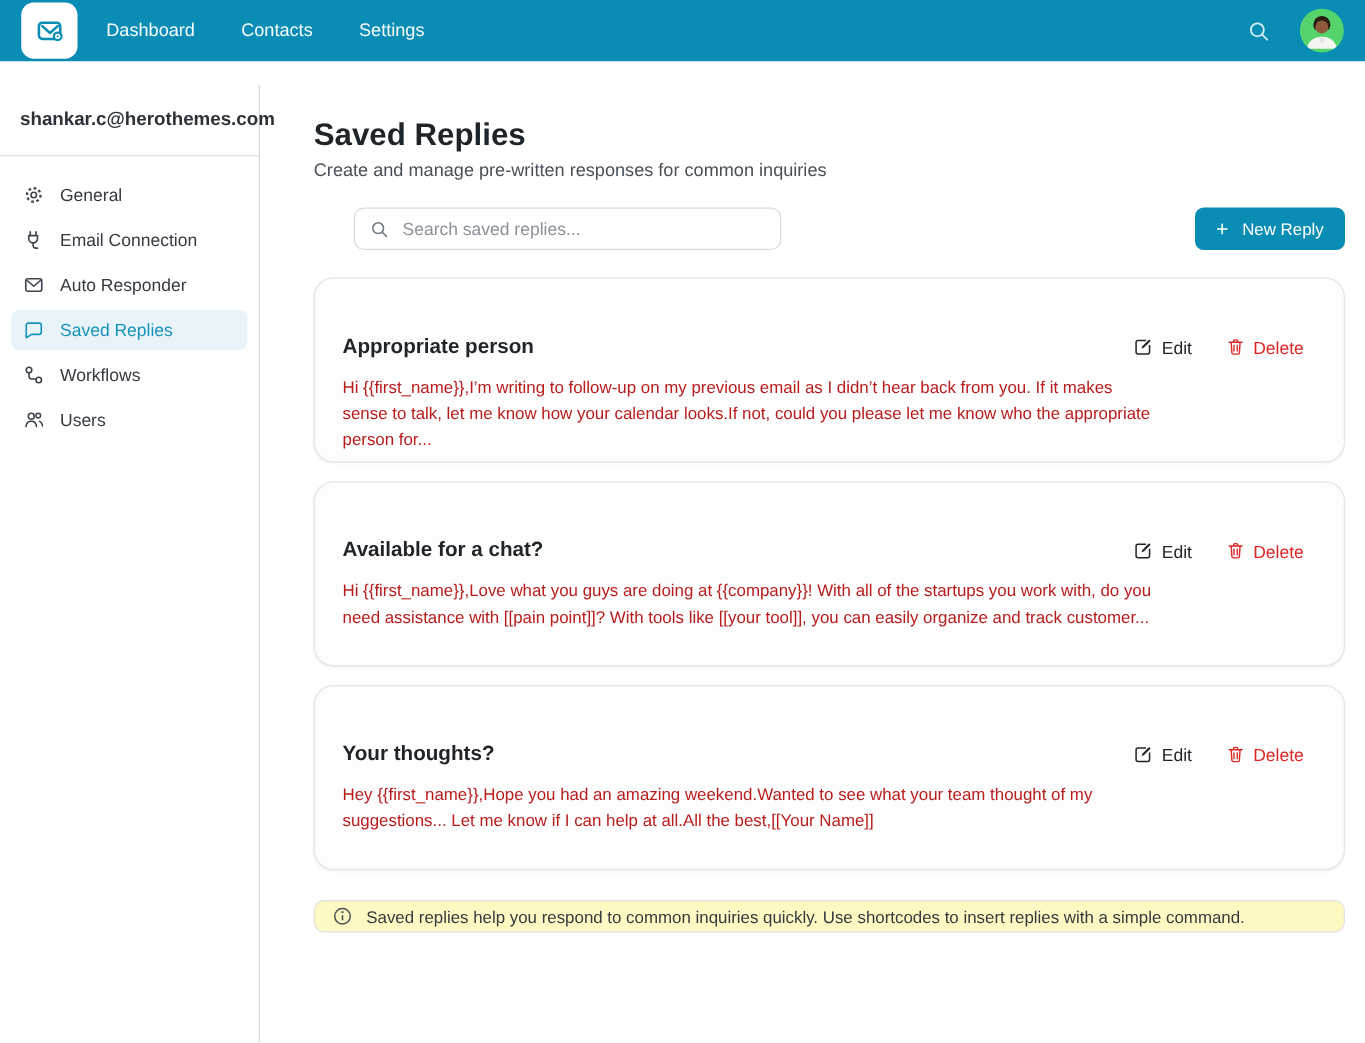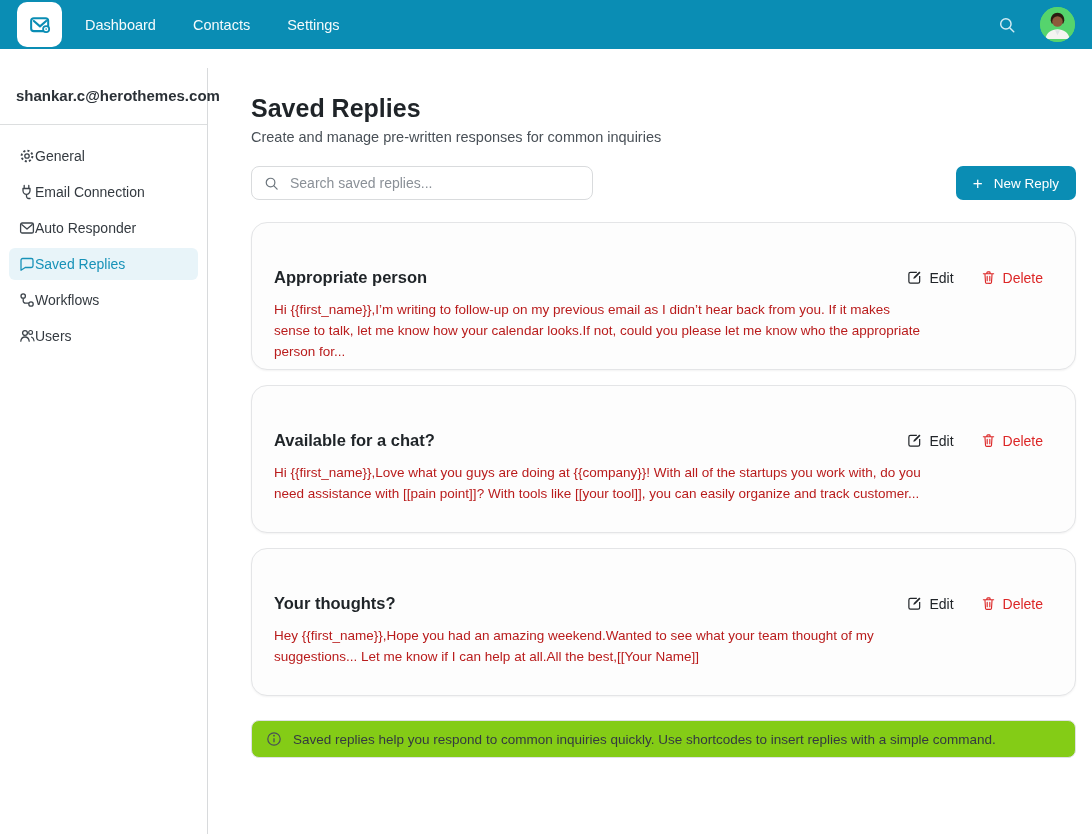--- a/index.html
+++ b/index.html
@@ -32,34 +32,34 @@
   .sidebar {
     position:absolute; top:68px; left:0; bottom:0; width:208px;
     background:#ffffff; border-right:1px solid #d8dadc;
   }
   .account {
     font-weight:bold; font-size:15px; color:#2b3137;
     padding:19px 16px 20px; border-bottom:1px solid #dcdedf;
   }
   .side-nav { padding:15px 9px; display:flex; flex-direction:column; gap:4px; }
   .side-item {
-    display:flex; align-items:flex-end; padding:8px 10px;
+    display:flex; align-items:flex-end; gap:13px; padding:8px 10px;
     border-radius:6px; font-size:14px; color:#343a40; cursor:pointer;
   }
   .side-item .sicon { display:flex; color:#3d444b; }
   .side-item.active { background:#e8f4f9; color:#1792b8; }
   .side-item.active .sicon { color:#1792b8; }
   
   .main { position:absolute; left:227px; top:68px; right:0; bottom:0; padding:26px 16px 0 24px; }
   .page-title { margin:0; font-size:25px; line-height:28px; color:#1f2428; font-weight:bold; }
   .subtitle { margin:7px 0 0; font-size:14.5px; color:#495057; }
   .toolbar { display:flex; justify-content:space-between; align-items:center; margin-top:21px; }
   .search-box {
     width:342px; height:34px; border:1px solid #d9dbdd; border-radius:8px;
-    display:flex; align-items:center; gap:9px; padding:0 12px; color:#6c757d; background:#fff;
+    display:flex; align-items:center; gap:9px; padding:0 12px; color:#6c757d; background:#fff;margin-left:32px;
   }
   .search-box input {
     border:none; outline:none; flex:1; font-size:14px; background:transparent;
     font-family:"Liberation Sans", sans-serif; color:#343a40;
   }
   .search-box input::placeholder { color:#8a9097; }
   .btn-primary {
     height:34px; padding:0 17px; background:#0a8db4; border:none; border-radius:7px;
     color:#ffffff; font-size:13.5px; display:flex; align-items:center; gap:11px; cursor:pointer;
     font-family:"Liberation Sans", sans-serif;
@@ -74,22 +74,22 @@
   .card-head h2 { margin:0; font-size:16.5px; color:#1f2428; font-weight:bold; }
   .actions { display:flex; align-items:center; gap:27px; }
   .action-btn {
     background:none; border:none; padding:0; display:flex; align-items:center; gap:7px;
     font-size:14px; cursor:pointer; font-family:"Liberation Sans", sans-serif;
   }
   .action-btn.edit { color:#212529; }
   .action-btn.delete { color:#dc2626; }
   .card-body { margin:12px 0 0; font-size:13.5px; line-height:21px; color:#b91c1c; max-width:655px; }
   .note {
-    margin-top:24px; height:38px; border:1px solid #dfe1e3; border-radius:8px;
-    background:#84cc16; display:flex; align-items:center; gap:11px; padding:0 14px;
+    margin-top:24px; height:26px; border:1px solid #dfe1e3; border-radius:8px;
+    background:#fef9c3; display:flex; align-items:center; gap:11px; padding:0 14px;
     font-size:13.5px; color:#343a40;
   }
   .note .nicon { display:flex; color:#495057; }
   svg { display:block; }
 </style>
 </head>
 <body>
 
 <header class="app-header">
   <div class="logo">

